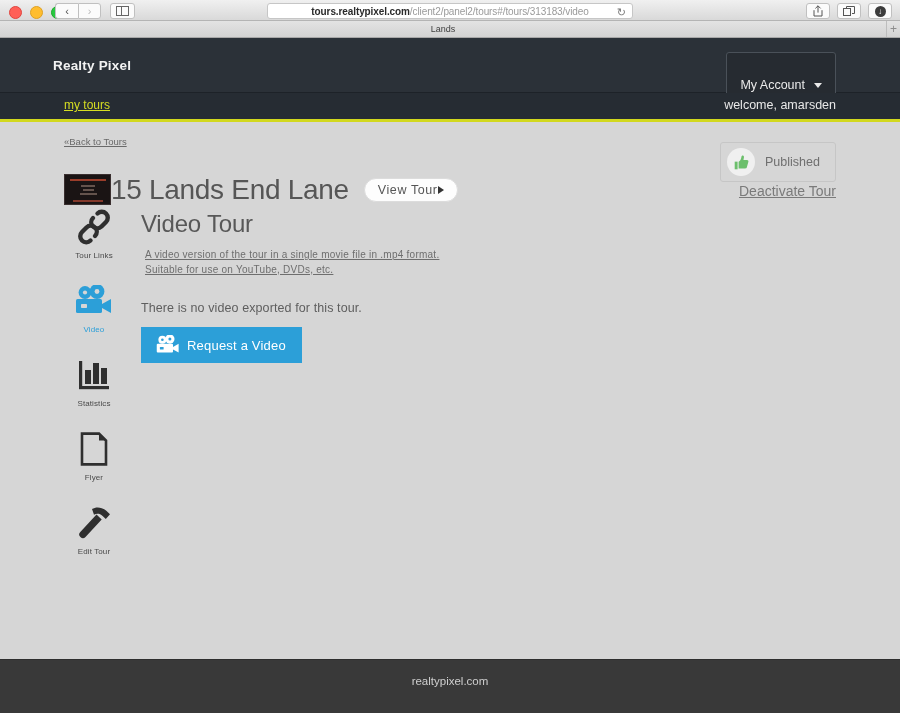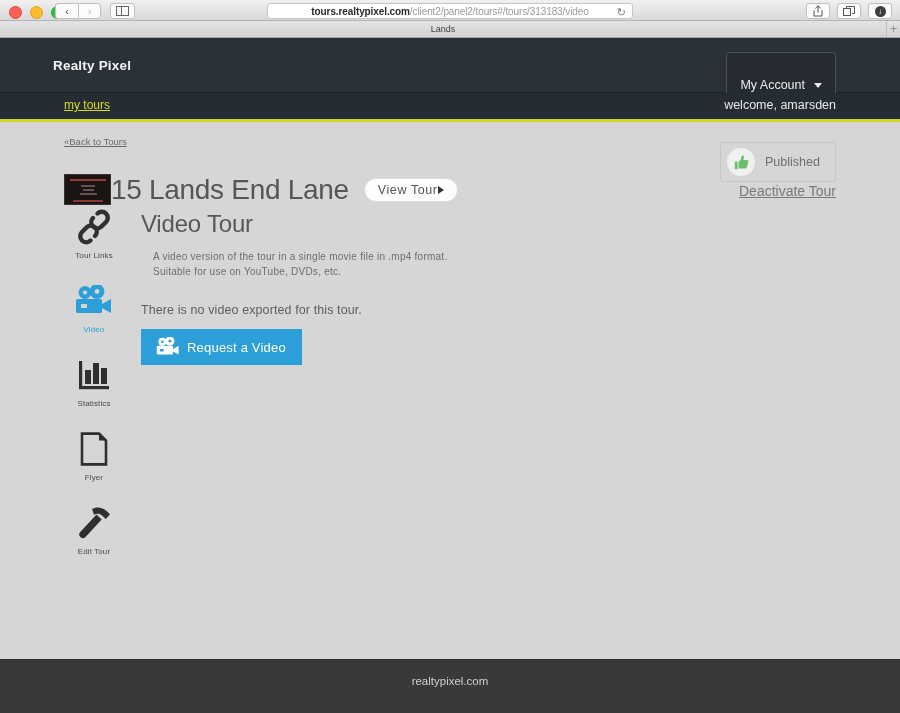--- a/index.html
+++ b/index.html
@@ -392,21 +392,22 @@
     color: #585858;
     font-weight: normal;
     margin: 0 0 10px 0;
     letter-spacing: -0.2px;
   }
   .panel-desc {
     font-size: 10px;
     color: #6e6e6e;
     line-height: 1.45;
     letter-spacing: 0.25px;
-    margin: 12px;
+    margin: 4px;
+    text-decoration: underline;
   }
   .panel-empty {
     font-size: 12.5px;
     color: #5e5e5e;
     margin-top: 24px;
     letter-spacing: 0.1px;
   }
   .request-btn {
     margin-top: 12px;
     display: inline-flex;

